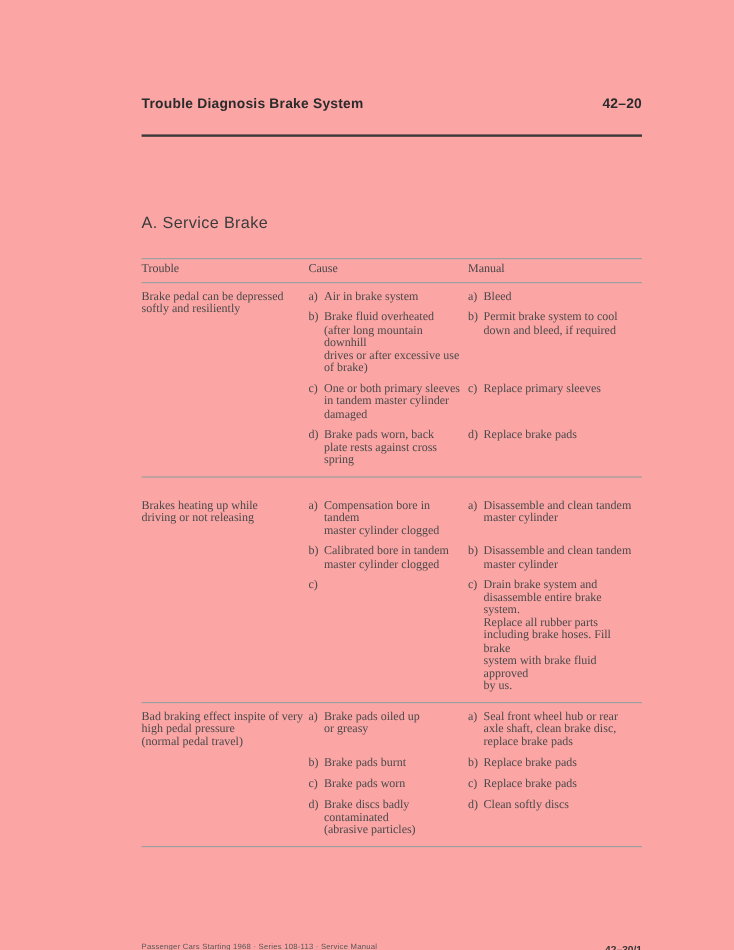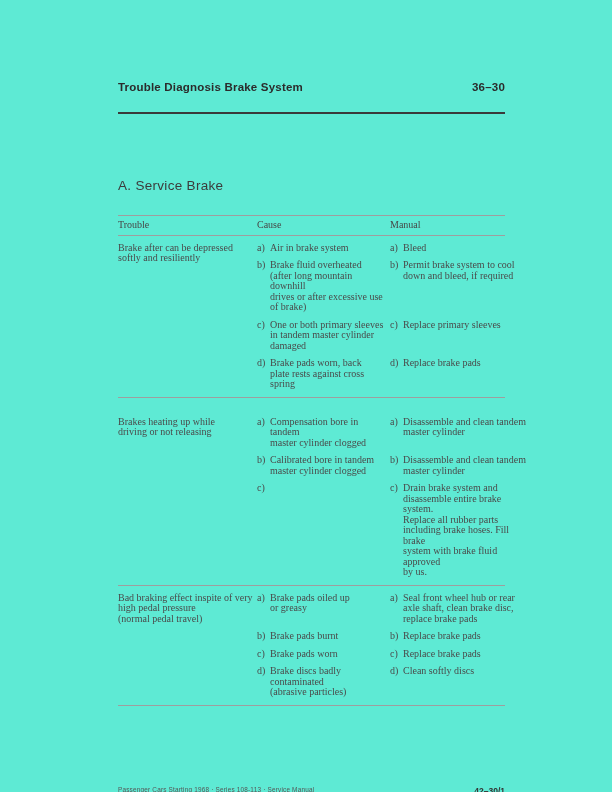--- a/index.html
+++ b/index.html
@@ -6,23 +6,23 @@
   html, body { background: #ffffff; }
   body {
     width: 612px; height: 792px;
     font-family: "Liberation Sans", sans-serif;
     color: #424242;
     position: relative;
     overflow: hidden;
   }
   .page {
     position: absolute; inset: 0;
-    background: #5eead4;
+    background: #fca5a5;
     padding-left: 118px;
-    padding-right: 107px;
+    padding-right: 77px;
   }
   .doc-header {
     margin-top: 80px;
     display: flex; justify-content: space-between; align-items: baseline;
     font-weight: bold; font-size: 11.5px; line-height: 14px;
     color: #2b2b2b; letter-spacing: 0.2px;
   }
   .thick-rule { margin-top: 18px; height: 2px; background: #3a3a3a; }
   .section-title {
     margin-top: 64px;
@@ -51,40 +51,40 @@
   .doc-footer .left { font-size: 6.4px; color: #565656; letter-spacing: 0.2px; }
   .doc-footer .right { font-size: 8.5px; font-weight: bold; color: #333333; }
 </style>
 </head>
 <body>
 
 <div class="page">
 
   <div class="doc-header">
     <span>Trouble Diagnosis Brake System</span>
-    <span>36–30</span>
+    <span>42–20</span>
   </div>
 
   <div class="thick-rule"></div>
 
   <div class="section-title">A. Service Brake</div>
 
   <div class="diag-table">
     <div class="rule"></div>
 
     <div class="t-head">
       <span>Trouble</span>
       <span>Cause</span>
       <span>Manual</span>
     </div>
 
     <div class="rule"></div>
 
     <div class="t-row r0">
-      <div class="trouble-cell">Brake after can be depressed
+      <div class="trouble-cell">Brake pedal can be depressed
 softly and resiliently</div>
       <div class="items">
         <div class="pair">
           <div class="item">
             <span class="marker">a)</span>
             <span class="txt">Air in brake system</span>
           </div>
           <div class="item">
             <span class="marker">a)</span>
             <span class="txt">Bleed</span>

